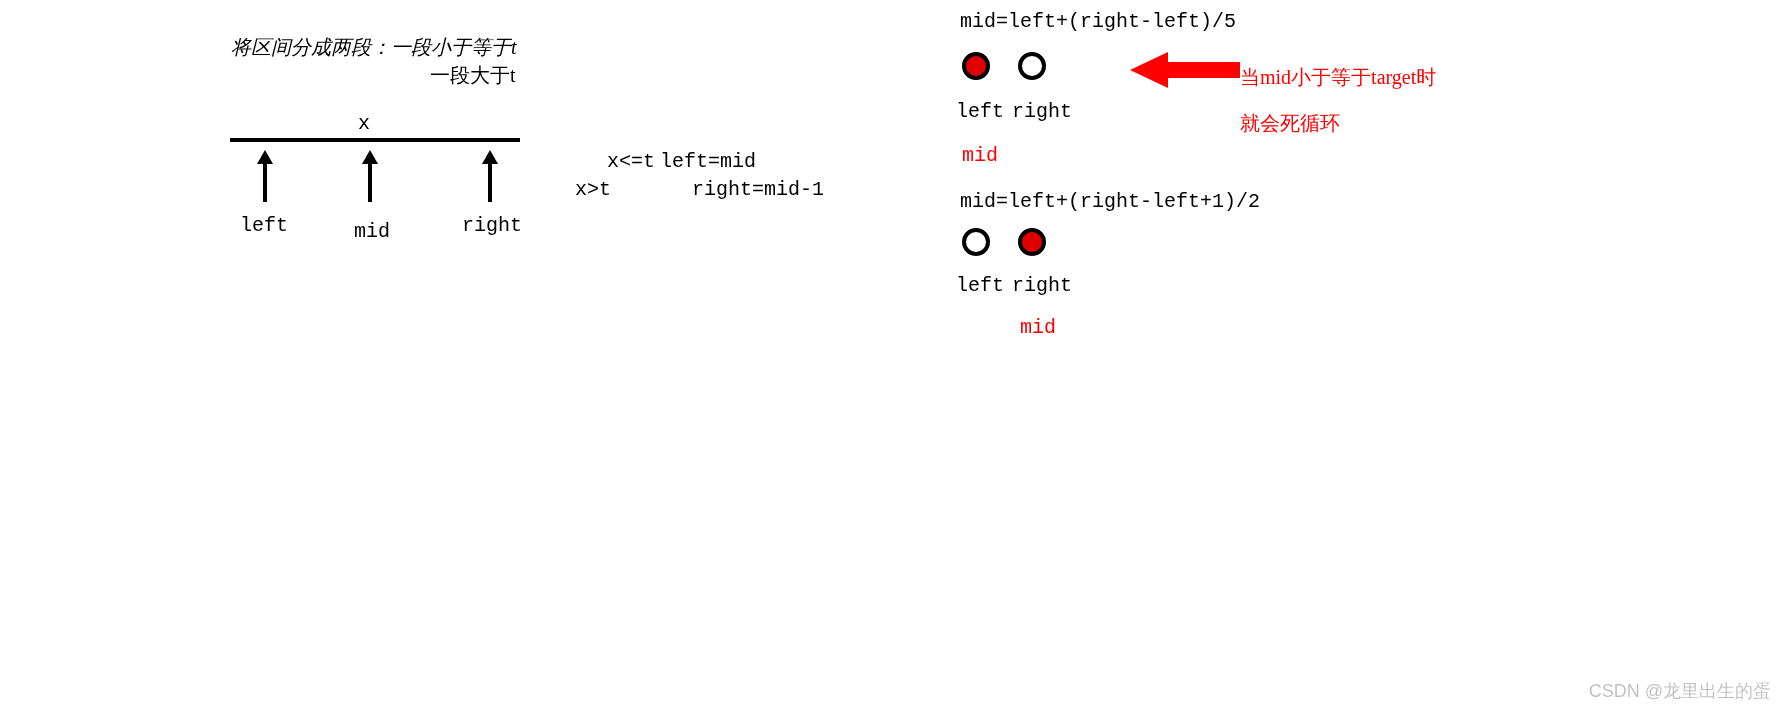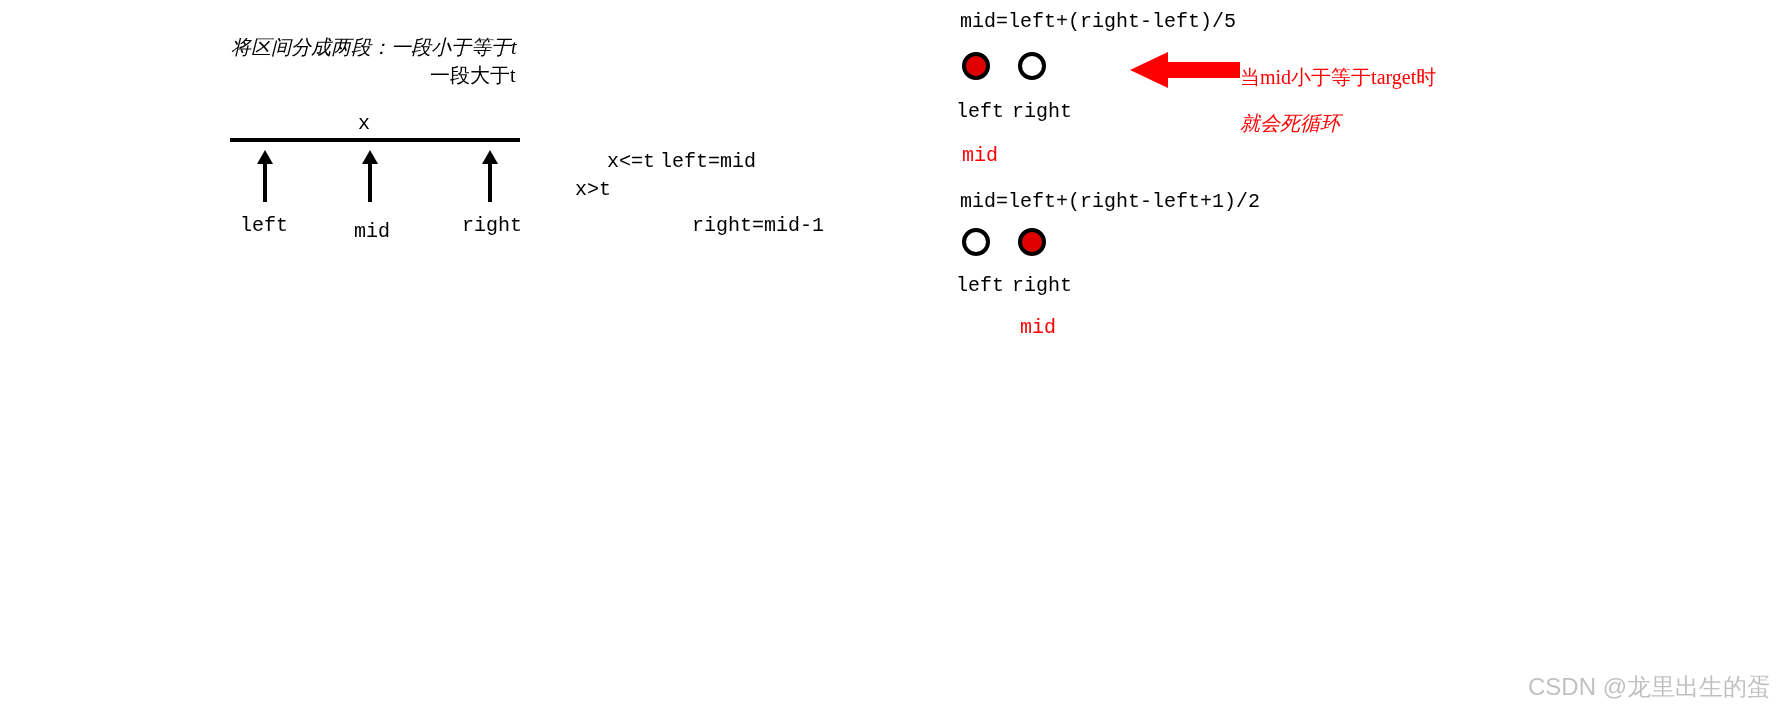--- a/index.html
+++ b/index.html
@@ -13,21 +13,21 @@
     color: #000;
   }
   .mono { font-family: "Courier New", monospace; }
   .red { color: #ff0000; margin-top: 16px; }
   .abs { position: absolute; }
   .watermark {
     position: absolute;
     right: 20px;
     bottom: 10px;
     color: rgba(0,0,0,0.25);
-    font-size: 24px;
+    font-size: 18px;
     font-family: sans-serif;
     margin-left: 28px;
   }
   .circle {
     width: 28px;
     height: 28px;
     border: 4px solid #000;
     border-radius: 50%;
     display: inline-block;
   }
@@ -58,37 +58,37 @@
   <polygon points="12,0 4,14 20,14" fill="#000"></polygon>
 </svg>
 
 <div class="abs mono" style="left:240px; top:214px;">left</div>
 <div class="abs mono" style="left:354px; top:220px;">mid</div>
 <div class="abs mono" style="left:462px; top:214px;">right</div>
 
 <div class="abs mono" style="left:607px; top:150px;">x&lt;=t</div>
 <div class="abs mono" style="left:660px; top:150px;">left=mid</div>
 <div class="abs mono" style="left:575px; top:178px;">x&gt;t</div>
-<div class="abs mono" style="left:692px; top:178px;margin-top:36px;">right=mid-1</div>
+<div class="abs mono" style="left:692px; top:178px;">right=mid-1</div>
 
 <div class="abs mono" style="left:960px; top:10px;">mid=left+(right-left)/5</div>
 
 <div class="abs" style="left:962px; top:52px;"><span class="circle filled"></span></div>
 <div class="abs" style="left:1018px; top:52px;"><span class="circle"></span></div>
 
 <div class="abs mono" style="left:956px; top:100px;">left</div>
 <div class="abs mono" style="left:1012px; top:100px;">right</div>
 <div class="abs mono red" style="left:962px; top:128px;">mid</div>
 
 <svg class="abs" style="left:1130px; top:50px;" width="110" height="40">
   <polygon points="0,20 38,2 38,12 110,12 110,28 38,28 38,38" fill="#ff0000"></polygon>
 </svg>
 
 <div class="abs red" style="left:1240px; top:48px;">当mid小于等于target时</div>
-<div class="abs red" style="left:1240px; top:94px;font-style:italic;">就会死循环</div>
+<div class="abs red" style="left:1240px; top:94px;">就会死循环</div>
 
 <div class="abs mono" style="left:960px; top:190px;text-align:center;">mid=left+(right-left+1)/2</div>
 
 <div class="abs" style="left:962px; top:228px;"><span class="circle"></span></div>
 <div class="abs" style="left:1018px; top:228px;"><span class="circle filled"></span></div>
 
 <div class="abs mono" style="left:956px; top:274px;">left</div>
 <div class="abs mono" style="left:1012px; top:274px;">right</div>
 <div class="abs mono red" style="left:1020px; top:300px;">mid</div>
 

